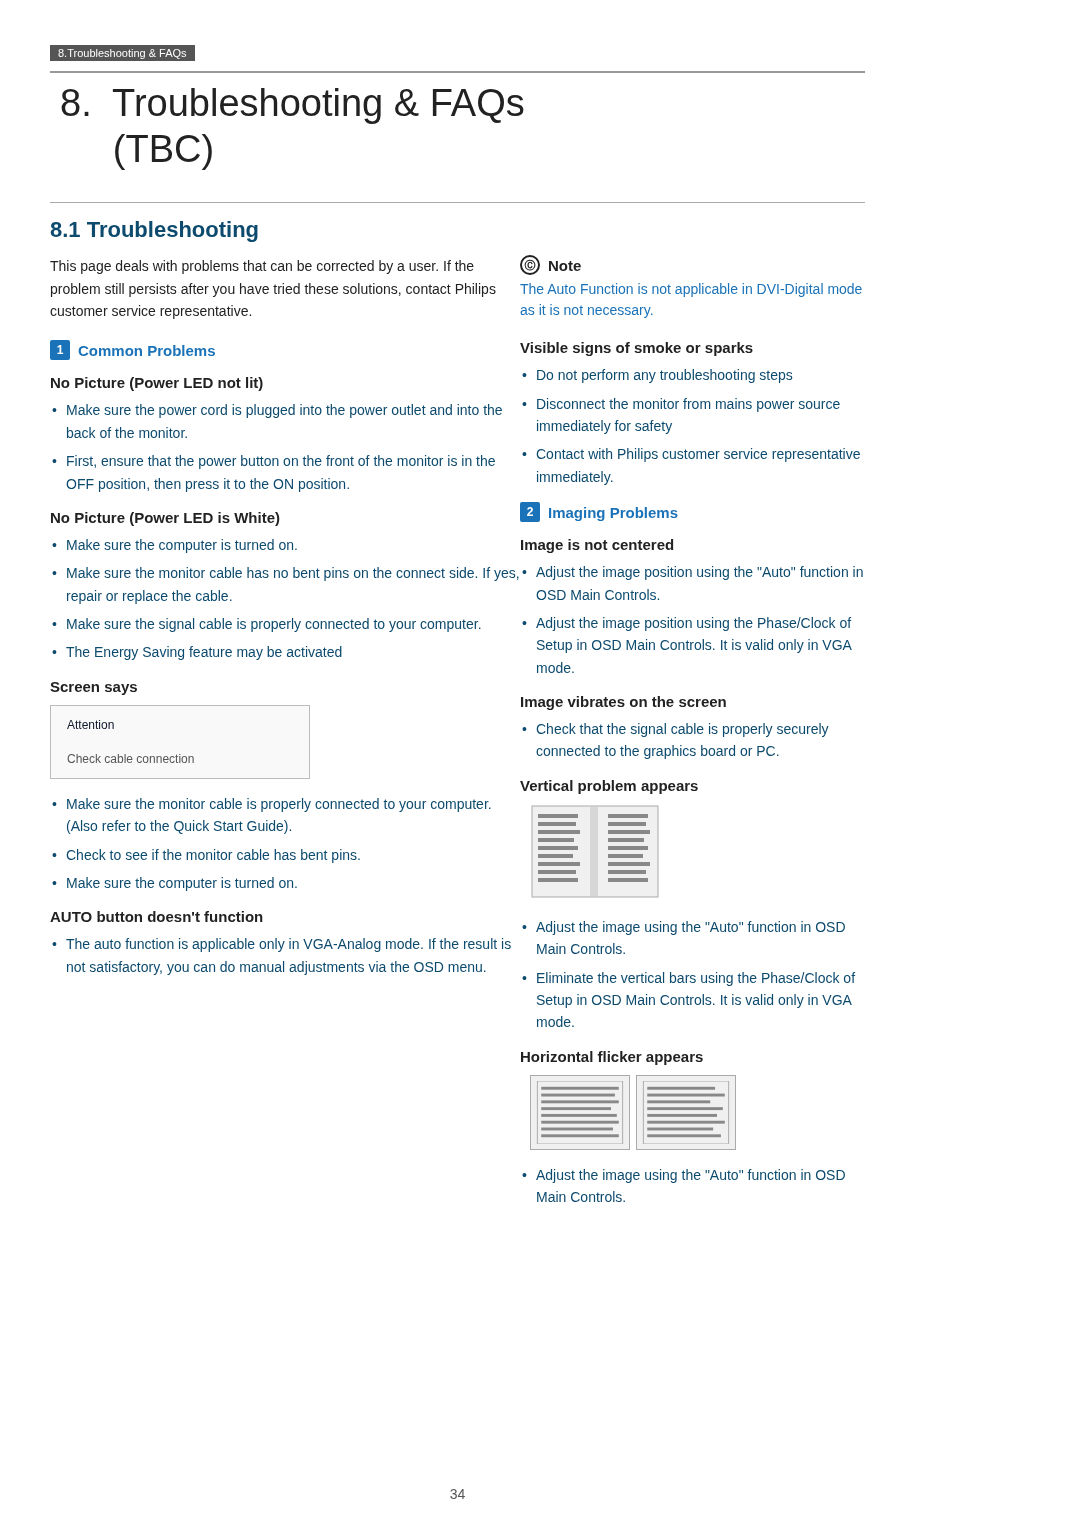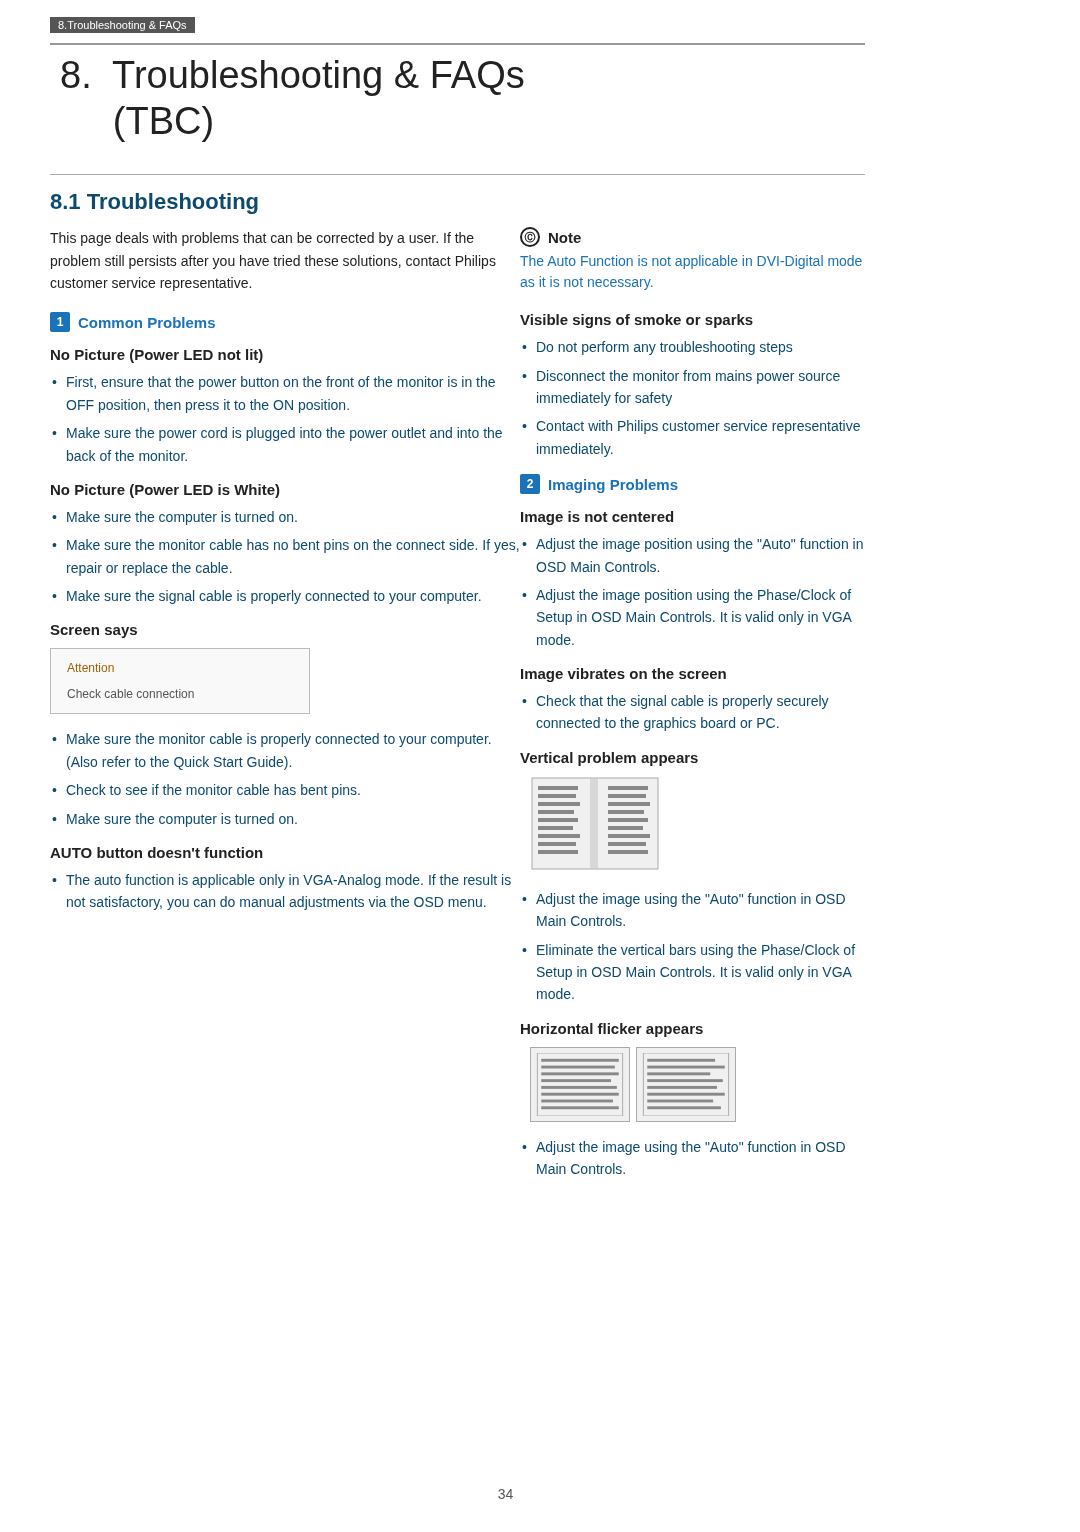--- a/index.html
+++ b/index.html
@@ -7,21 +7,21 @@
       font-family: Arial, Helvetica, sans-serif;
       font-size: 14px;
       color: #222;
       background: #fff;
       width: 1080px;
       min-height: 1532px;
     }
     .page {
       width: 915px;
       min-height: 1532px;
-      padding: 16px 50px 60px 50px;
+      padding: 44px 50px 60px 50px;
       position: relative;
     }
     .breadcrumb-bar {
       display: inline-block;
       background: #555;
       color: #fff;
       font-size: 11px;
       padding: 2px 8px;
       margin-bottom: 10px;
     }
@@ -115,22 +115,22 @@
     }
     .screen-says-box {
       border: 1px solid #bbb;
       padding: 12px 16px;
       margin: 10px 0 14px 0;
       background: #f9f9f9;
       width: 260px;
     }
     .screen-says-title {
       font-size: 12px;
-      color: #a16207;
-      margin-bottom: 12px;
+      color: #0f172a;
+      margin-bottom: 20px;
     }
     .screen-says-content {
       font-size: 12px;
       color: #555;
       margin-top: 12px;
     }
     .note-box {
       margin-bottom: 18px;
     }
     .note-header {
@@ -161,21 +161,20 @@
     .monitor-svg-wrap {
       margin: 10px 0 14px 10px;
     }
     .page-number {
       position: absolute;
       bottom: 30px;
       left: 50%;
       transform: translateX(-50%);
       font-size: 14px;
       color: #555;
-      margin-left: 48px;
     }
     .horiz-flicker-wrap {
       display: flex;
       gap: 6px;
       margin: 10px 0 14px 10px;
     }
     .flicker-panel {
       width: 100px;
       height: 75px;
       border: 1px solid #aaa;
@@ -215,29 +214,30 @@
 
       <p class="intro-text">This page deals with problems that can be corrected by a user. If the problem still persists after you have tried these solutions, contact Philips customer service representative.</p>
 
       <div class="numbered-label">
         <span class="numbered-badge">1</span>
         <span class="numbered-badge-label">Common Problems</span>
       </div>
 
       <div class="sub-heading">No Picture (Power LED not lit)</div>
       <ul class="bullet-list">
+        <li>Make sure the power cord is plugged into the power outlet and into the back of the monitor.</li>
         <li>First, ensure that the power button on the front of the monitor is in the OFF position, then press it to the ON position.</li>
-        <li>Make sure the power cord is plugged into the power outlet and into the back of the monitor.</li>
       </ul>
 
       <div class="sub-heading">No Picture (Power LED is White)</div>
       <ul class="bullet-list">
         <li>Make sure the computer is turned on.</li>
         <li>Make sure the monitor cable has no bent pins on the connect side. If yes, repair or replace the cable.</li>
         <li>Make sure the signal cable is properly connected to your computer.</li>
+        <li>The Energy Saving feature may be activated</li>
       </ul>
 
       <div class="sub-heading">Screen says</div>
       <div class="screen-says-box">
         <div class="screen-says-title">Attention</div>
         <div class="screen-says-content">Check cable connection</div>
       </div>
       <ul class="bullet-list">
         <li>Make sure the monitor cable is properly connected to your computer. (Also refer to the Quick Start Guide).</li>
         <li>Check to see if the monitor cable has bent pins.</li>

